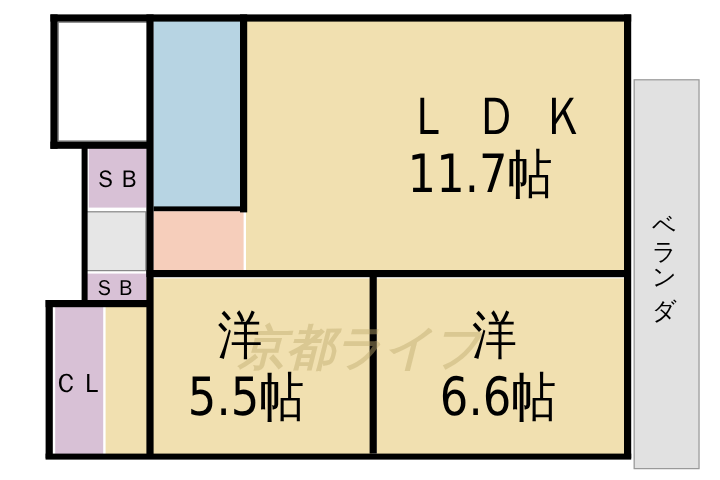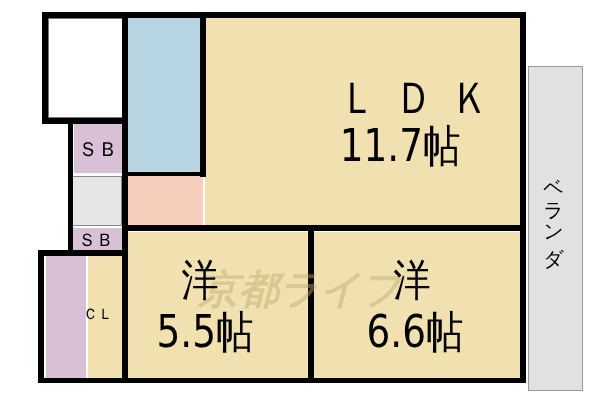--- a/index.html
+++ b/index.html
@@ -44,14 +44,14 @@
 
 <div class="lbl" style="left:160px;top:262px;width:280px;font-size:40px;font-weight:bold;font-style:italic;color:rgba(190,170,110,0.45);">京都ライフ</div>
 
 <div class="lbl big" style="left:160px;top:258px;width:80px;">洋</div>
 <div class="lbl big" style="left:120px;top:310px;width:170px;">5.5帖</div>
 <div class="lbl big" style="left:372px;top:258px;width:80px;">洋</div>
 <div class="lbl big" style="left:330px;top:310px;width:170px;">6.6帖</div>
 
 <div class="lbl" style="left:74px;top:136px;width:48px;font-size:20px;">ＳＢ</div>
 <div class="lbl" style="left:70px;top:228px;width:52px;font-size:18px;">ＳＢ</div>
-<div class="lbl" style="left:44px;top:305px;width:44px;font-size:15px;padding-left:32px;">ＣＬ</div>
+<div class="lbl" style="left:44px;top:305px;width:44px;font-size:22px;">ＣＬ</div>
 <div class="lbl" style="left:538px;top:165px;width:30px;font-size:20px;writing-mode:vertical-rl;">ベランダ</div>
 
 </body></html>

